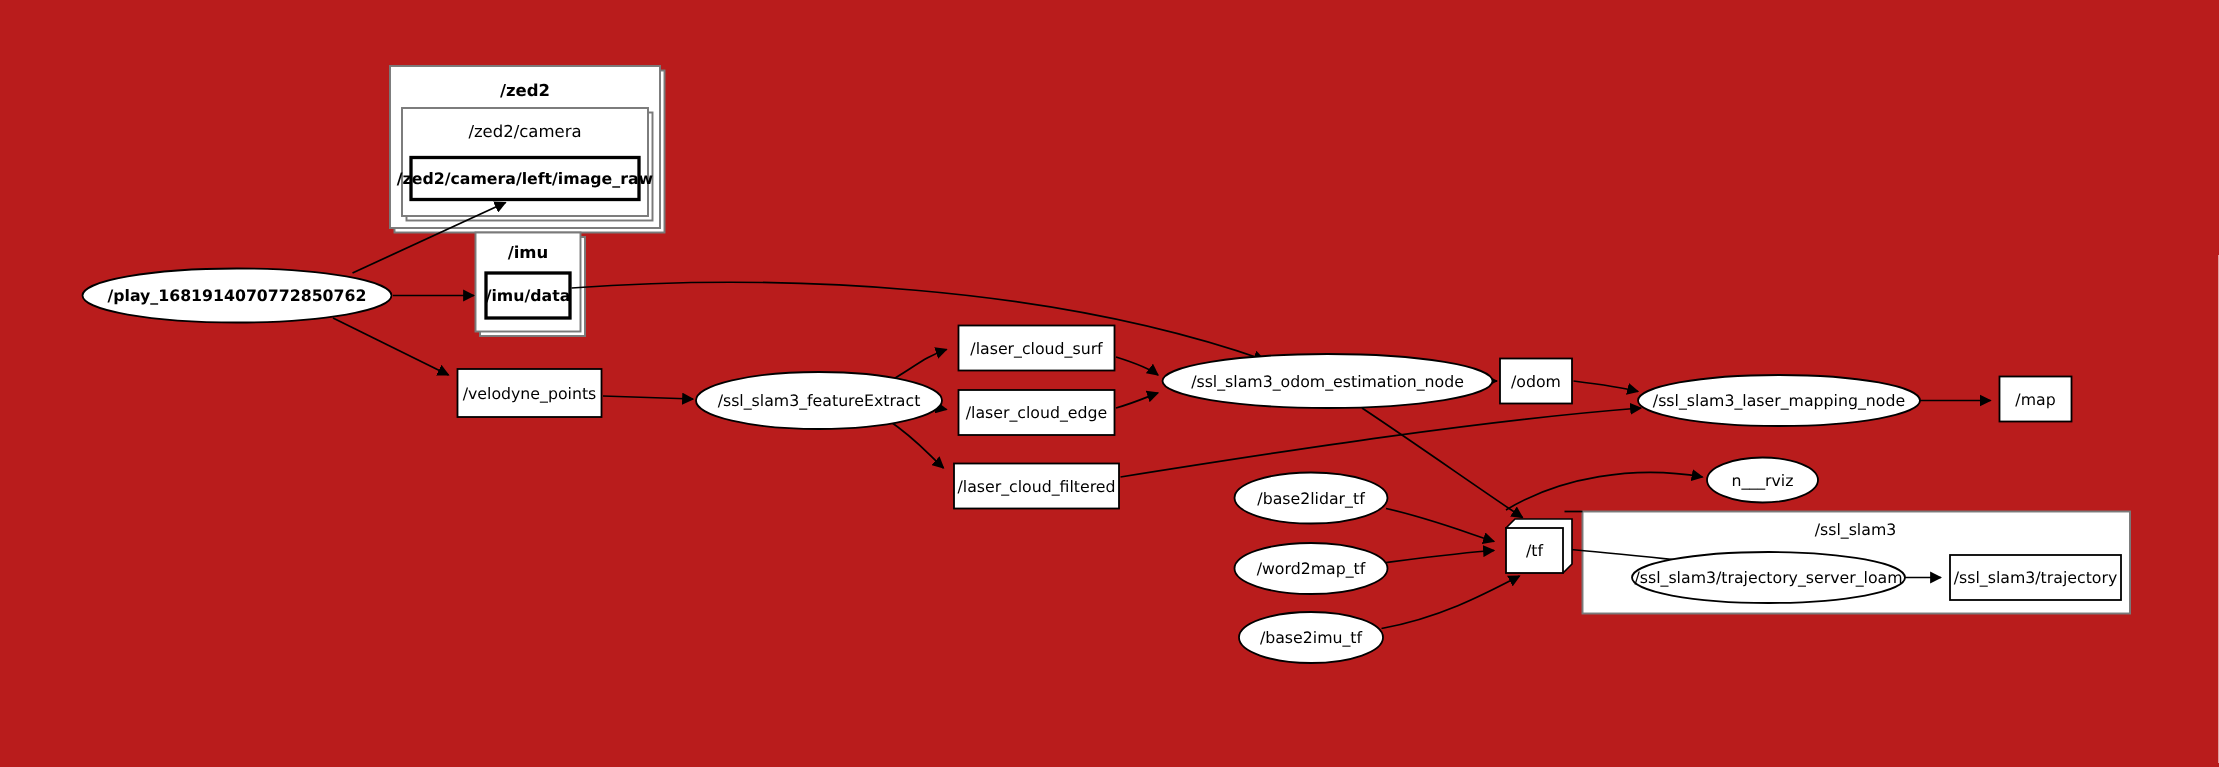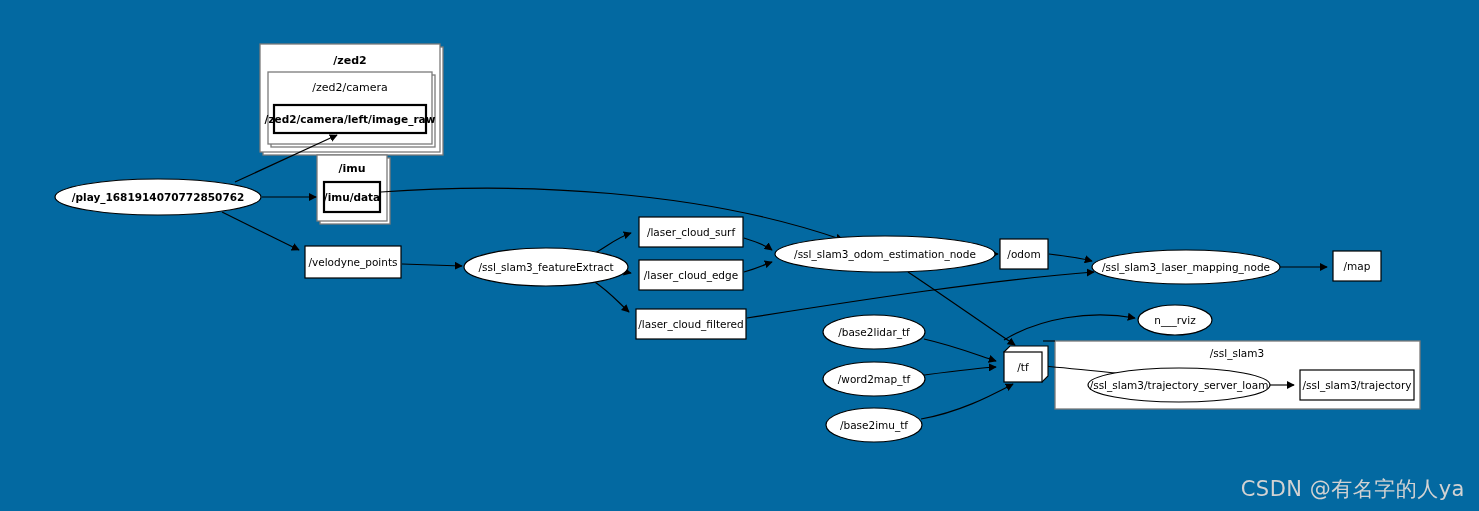--- a/index.html
+++ b/index.html
@@ -1,18 +1,18 @@
 <!DOCTYPE html>
 <html><head>
 <meta charset="utf-8">
 <style>
   html,body{margin:0;padding:0;background:#ffffff;}
   body{width:1479px;height:511px;overflow:hidden;
        font-family:"DejaVu Sans","Liberation Sans",sans-serif;}
-  #graph-root{position:relative;width:1479px;height:511px;background:#0369a1;}
+  #graph-root{position:relative;width:1479px;height:511px;background:#b91c1c;}
   svg#graph-canvas{position:absolute;left:0;top:0;width:1479px;height:511px;}
   .node-shape{fill:#ffffff;stroke:#000000;stroke-width:1.2;}
   .node-shape.thick{stroke-width:2.2;}
   .cluster-shape{fill:#ffffff;stroke:#7a7a7a;stroke-width:1.3;}
   .shadow-shape{fill:#ffffff;stroke:#000;stroke-width:1.1;}
   .edge-path{fill:none;stroke:#000000;stroke-width:1.15;}
   .node-label{font-family:"DejaVu Sans","Liberation Sans",sans-serif;
               fill:#000;text-anchor:middle;dominant-baseline:middle;}
   .lbl-10{font-size:10.5px;}
   .lbl-10b{font-size:10.5px;font-weight:bold;}
@@ -192,15 +192,14 @@
       <text class="node-label lbl-10" x="1179" y="386">/ssl_slam3/trajectory_server_loam</text>
     </g>
 
     <g>
       <rect class="node-shape" x="1300" y="370" width="114" height="30"></rect>
       <text class="node-label lbl-10" x="1357" y="386">/ssl_slam3/trajectory</text>
     </g>
 
   </svg>
 
-  <div class="watermark">CSDN @有名字的人ya</div>
 
 </div>
 
 </body></html>

